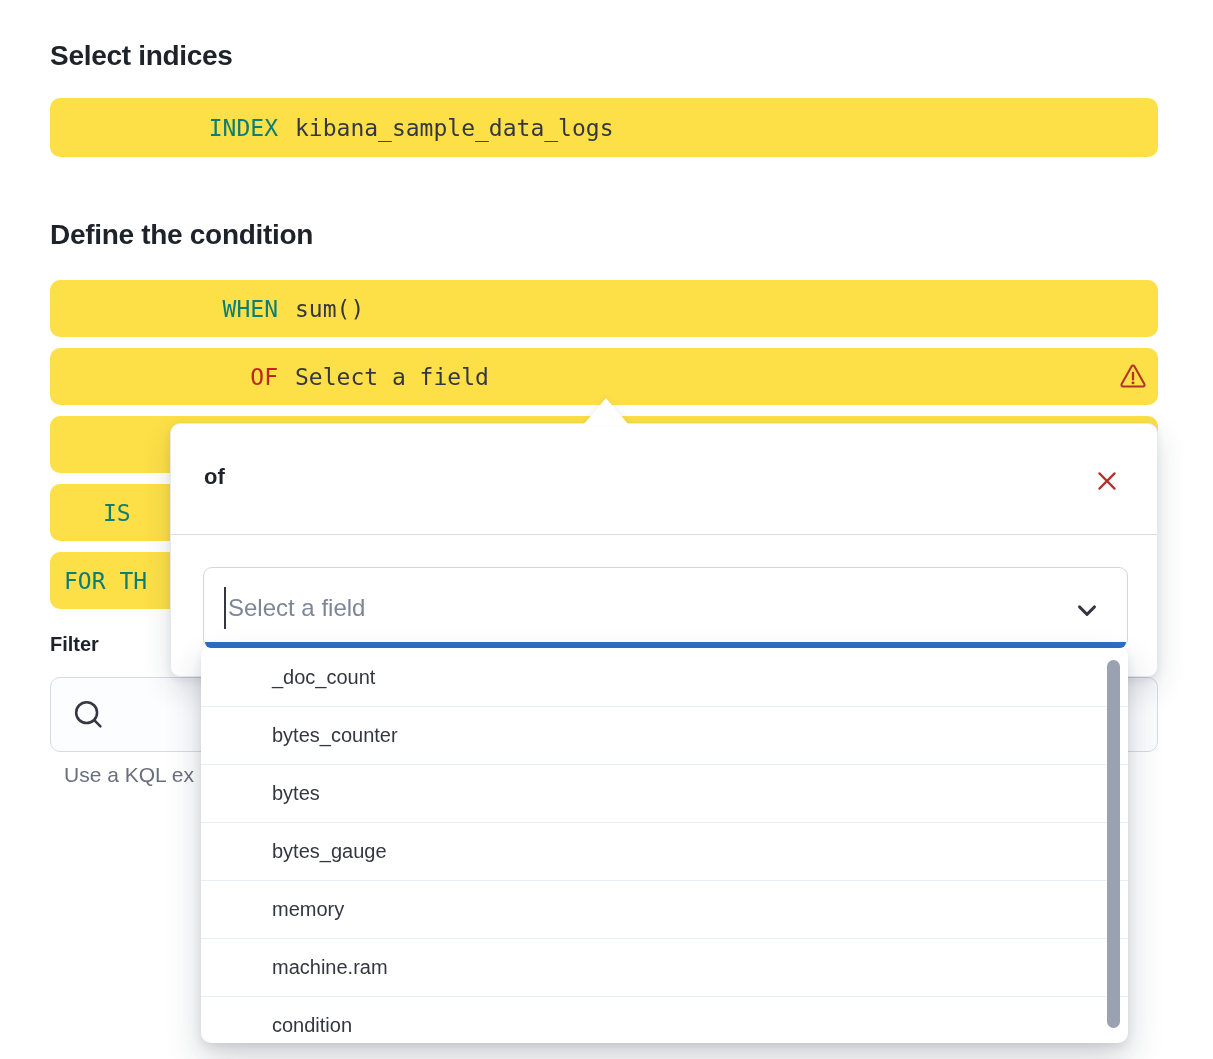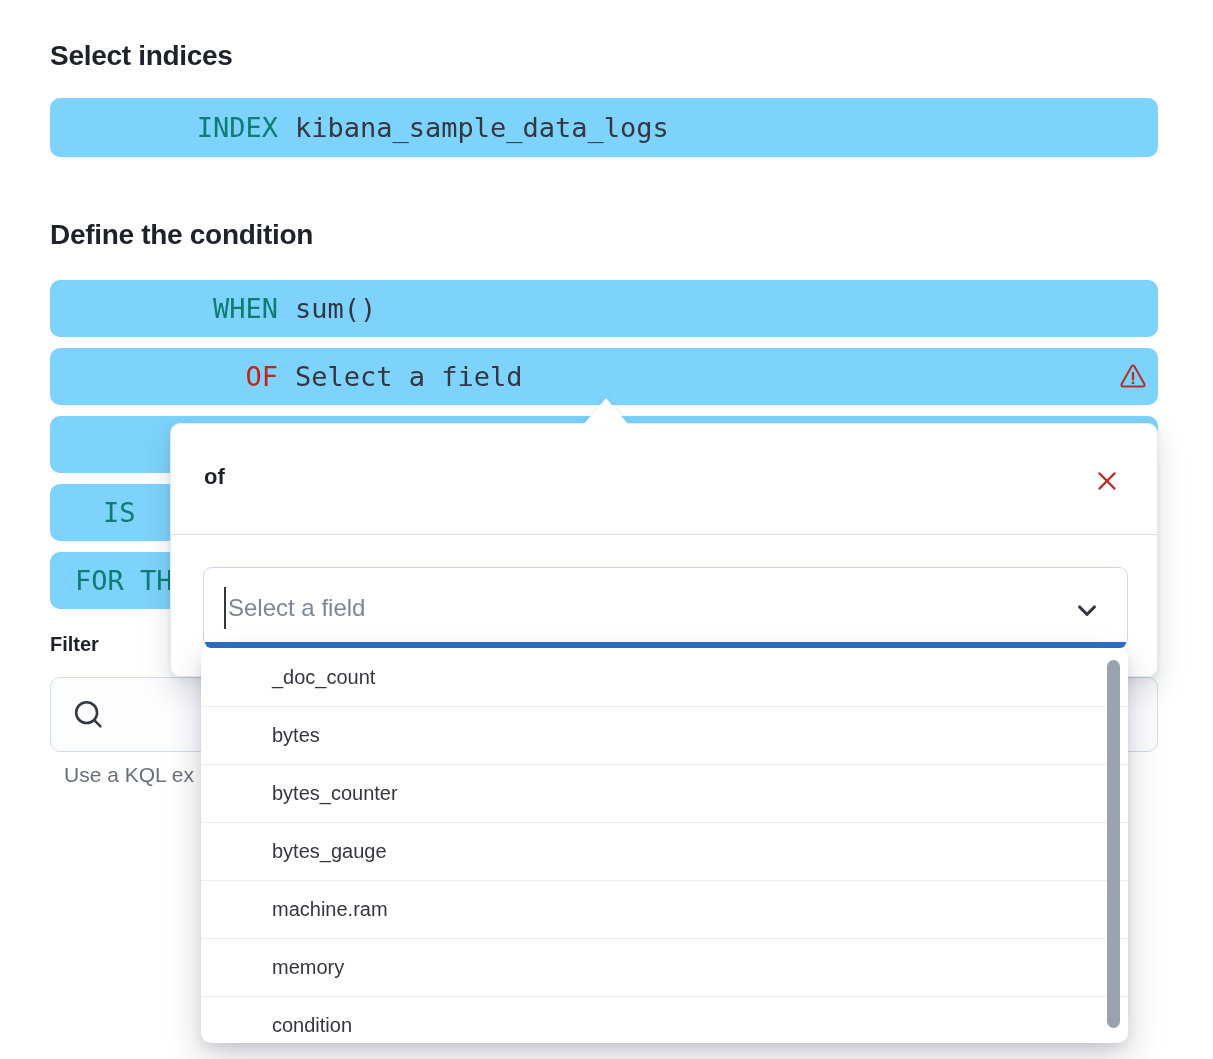--- a/index.html
+++ b/index.html
@@ -12,37 +12,37 @@
   .heading {
     position:absolute; left:50px;
     font-size:28px; font-weight:700; color:#1d222b; letter-spacing:-0.3px;
   }
   #h-select { top:40px; }
   #h-condition { top:219px; }
 
   
   .expr-bar {
     position:absolute; left:50px; width:1108px; height:57px;
-    background:#7dd3fc; border-radius:10px;
+    background:#fde047; border-radius:10px;
     display:flex; align-items:center;
-    font-family:"DejaVu Sans Mono", monospace; font-size:27px;
+    font-family:"DejaVu Sans Mono", monospace; font-size:23px;
     cursor:pointer;
   }
   .expr-bar .kw { display:inline-block; width:228px; text-align:right; color:#0e7d72; white-space:pre; }
   .expr-bar .val { margin-left:17px; color:#343741; white-space:pre; }
   #bar-index { top:98px; height:59px; }
   #row-when  { top:280px; }
   #row-of    { top:348px; }
   #row-of .kw { color:#bd271e; }
   #row-empty { top:416px; }
   #row-is    { top:484px; }
   #row-for   { top:552px; }
   #row-is .kw, #row-for .kw { width:auto; text-align:left; }
   #row-is .kw  { padding-left:53px; }
-  #row-for .kw { padding-left:25px;text-align:center; }
+  #row-for .kw { padding-left:14px;text-align:center; }
   .warn-wrap { position:absolute; right:10px; top:14px; width:30px; height:29px; }
 
   
   #filter-label { position:absolute; left:50px; top:633px; font-size:20px; font-weight:700; color:#1d222b; }
   #search-box {
     position:absolute; left:50px; top:677px; width:1108px; height:75px;
     background:#fcfdff; border:1.5px solid #d3dce8; border-radius:10px;
   }
   #search-box .mag { position:absolute; left:19px; top:18px; }
   #kql-hint { position:absolute; left:64px; top:763px; font-size:21px; color:#69707d; }
@@ -173,22 +173,22 @@
       <span class="chev">
         <svg width="30" height="30" viewBox="0 0 24 24" fill="none">
           <polyline points="6,9.5 12,15.5 18,9.5" stroke="#343741" stroke-width="2.3" stroke-linecap="round" stroke-linejoin="round"></polyline>
         </svg>
       </span>
     </div>
   </div>
 
   <div id="dropdown">
     <div class="dd-item">_doc_count</div>
+    <div class="dd-item">bytes_counter</div>
     <div class="dd-item">bytes</div>
-    <div class="dd-item">bytes_counter</div>
     <div class="dd-item">bytes_gauge</div>
+    <div class="dd-item">memory</div>
     <div class="dd-item">machine.ram</div>
-    <div class="dd-item">memory</div>
     <div class="dd-item">condition</div>
     <div id="dd-scrollbar"></div>
   </div>
 
 </div>
 
 </body></html>

